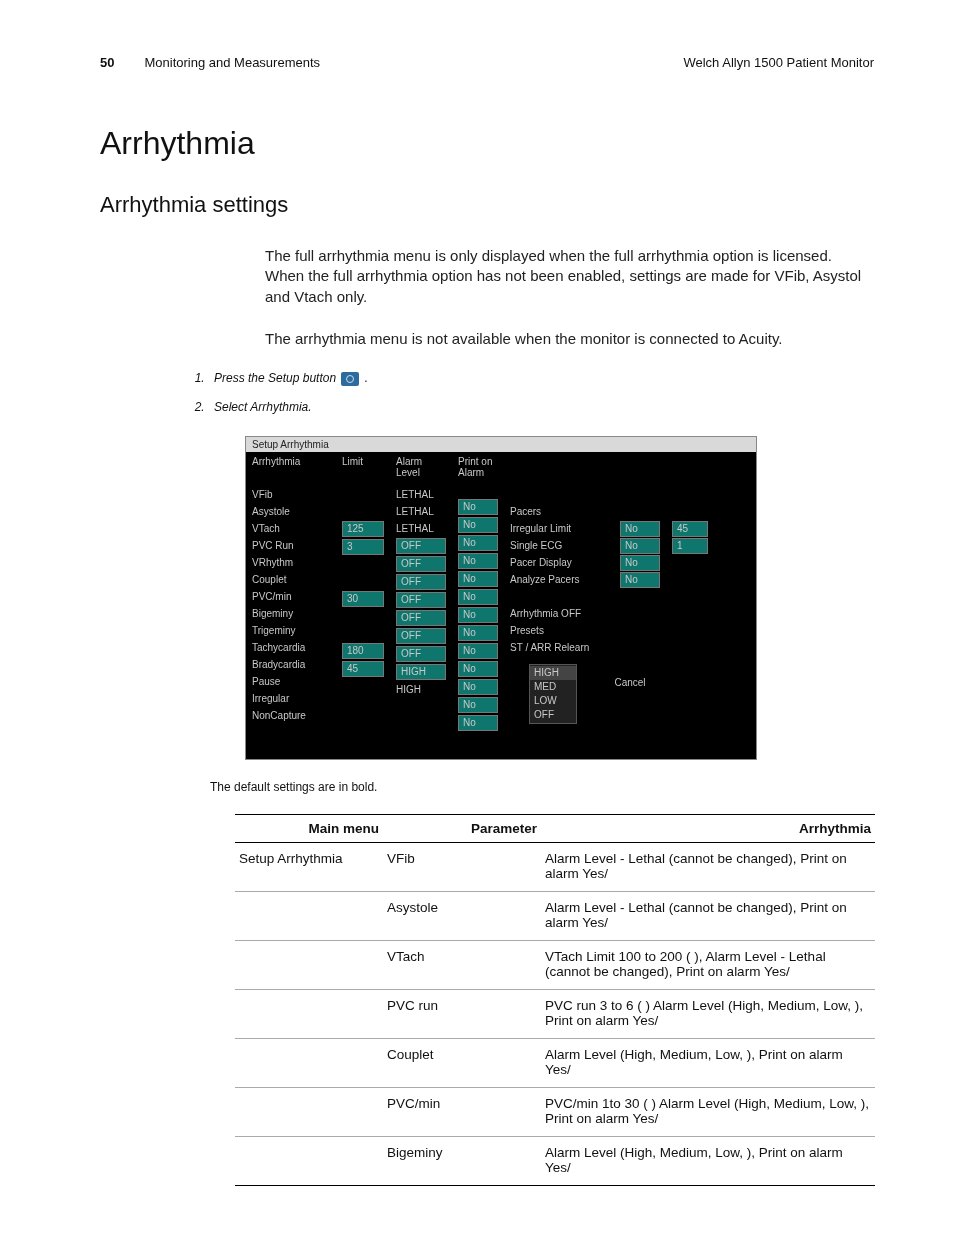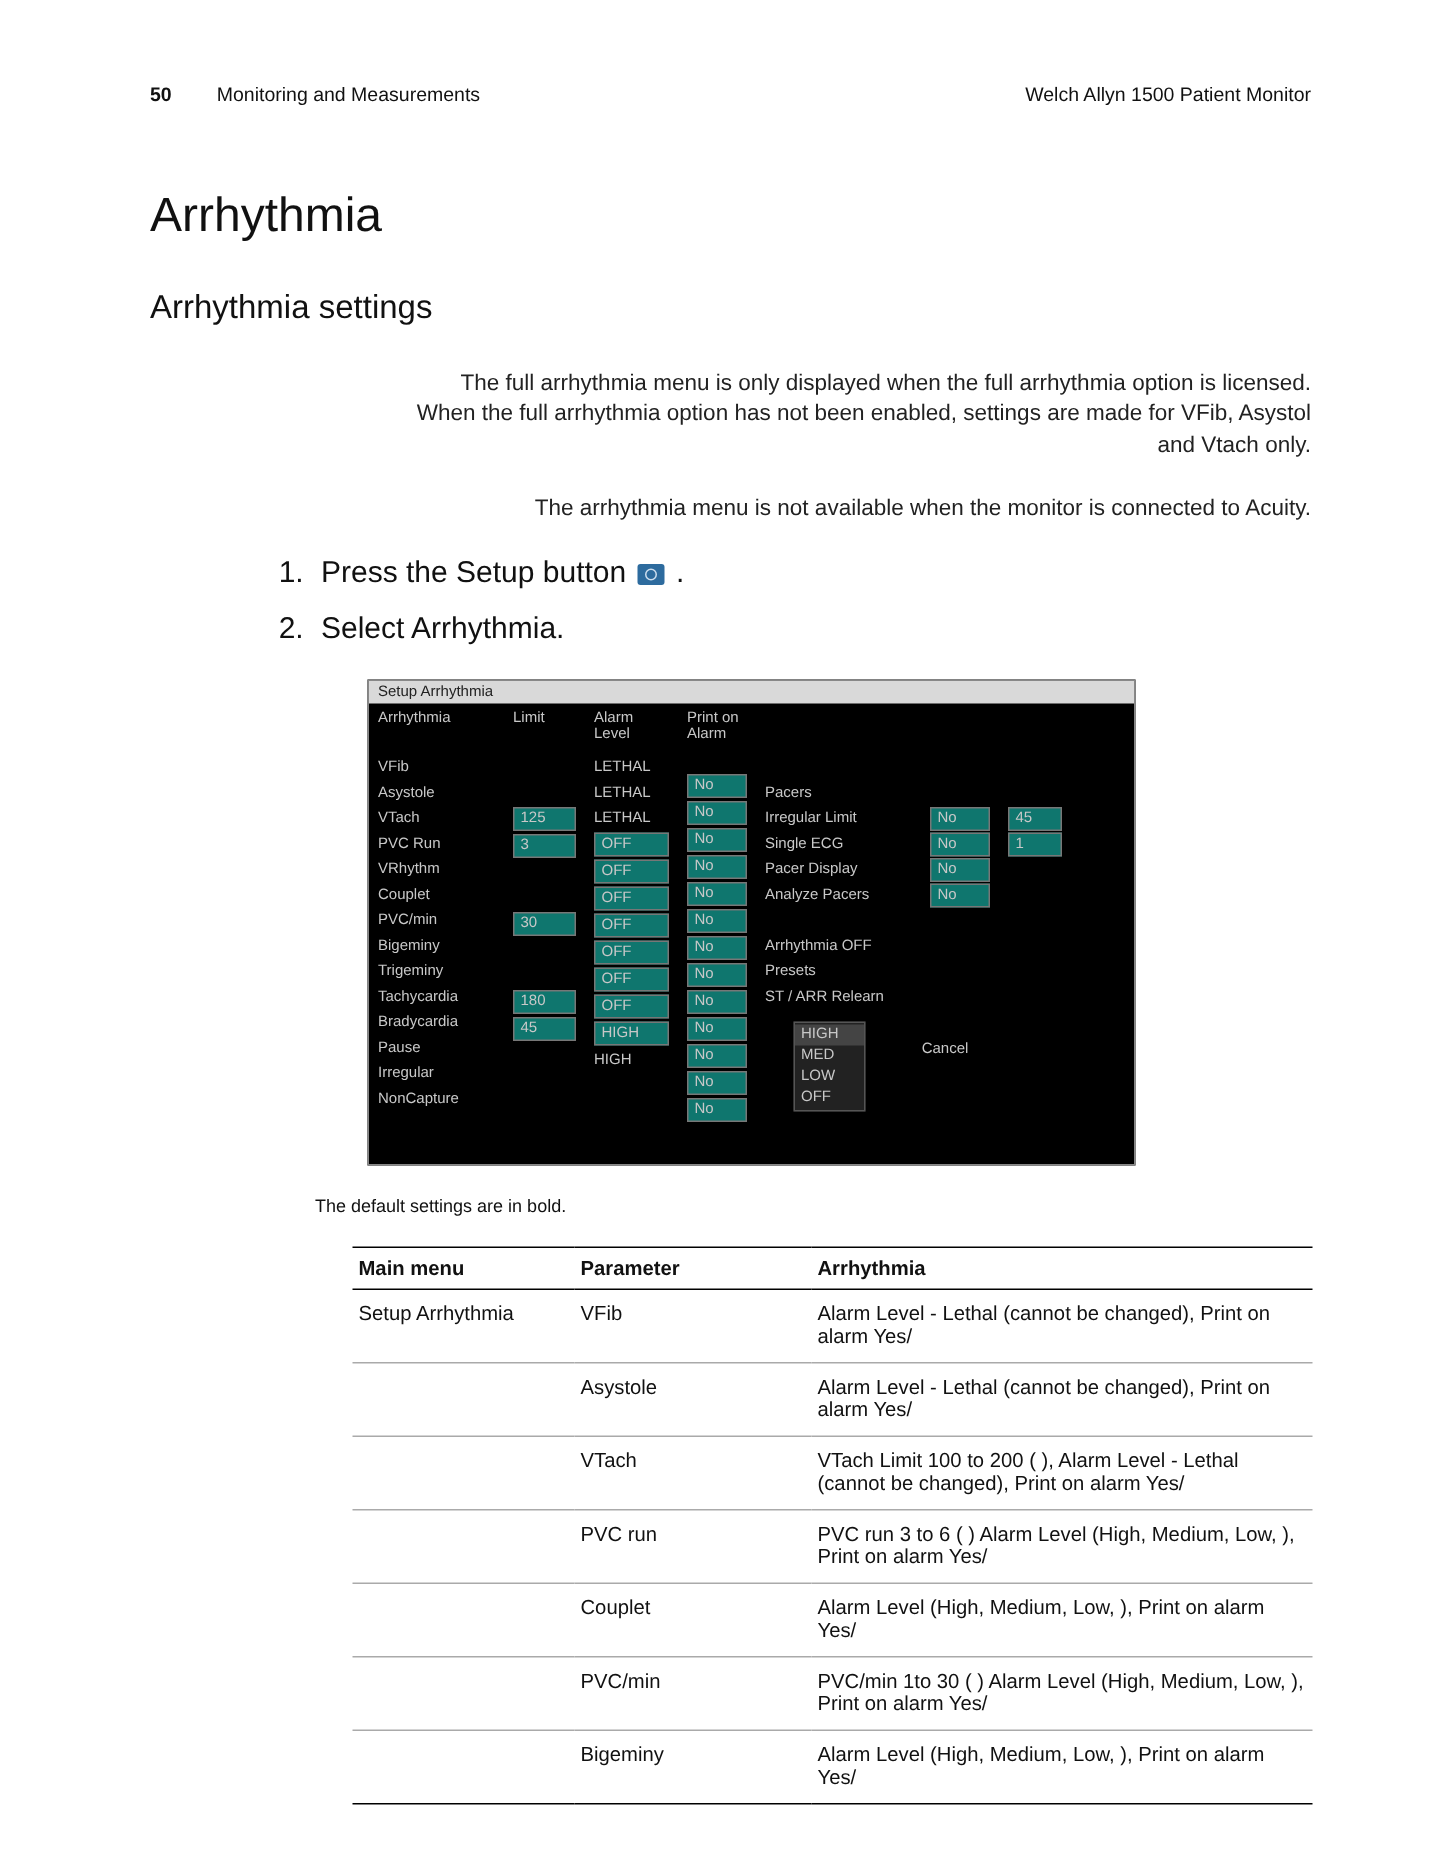--- a/index.html
+++ b/index.html
@@ -32,32 +32,32 @@
     font-weight: 400;
     margin-bottom: 30px;
   }
   .h2 {
     font-size: 22px;
     font-weight: 400;
     margin-bottom: 28px;
   }
   .body-indent {
     margin-left: 165px;
-    text-align: right;
   }
   .para {
     font-size: 15px;
     line-height: 1.35;
     margin-bottom: 22px;
     color:#222;
   }
   ol.steps {
     margin:0 0 22px 108px;
     padding:0;
-    font-size:20px;
+    font-size:12px;
+    font-style:italic;
   }
   ol.steps li {
     margin-bottom: 14px;
     padding-left: 6px;
   }
   .icon-setup {
     display:inline-flex;
     width:18px;
     height:14px;
     background:#2d6b9e;
@@ -151,21 +151,21 @@
     margin-bottom:20px;
   }
   
   table.params {
     margin-left:135px;
     width:640px;
     border-collapse:collapse;
     font-size:13.5px;
   }
   table.params thead th {
-    text-align:left;
+    text-align:right;
     font-weight:bold;
     border-top:1.5px solid #000;
     border-bottom:1px solid #000;
     padding:6px 4px;
     margin-left:44px;
   }
   table.params td {
     vertical-align:top;
     padding:8px 4px 10px 4px;
     border-bottom:1px solid #aaa;

